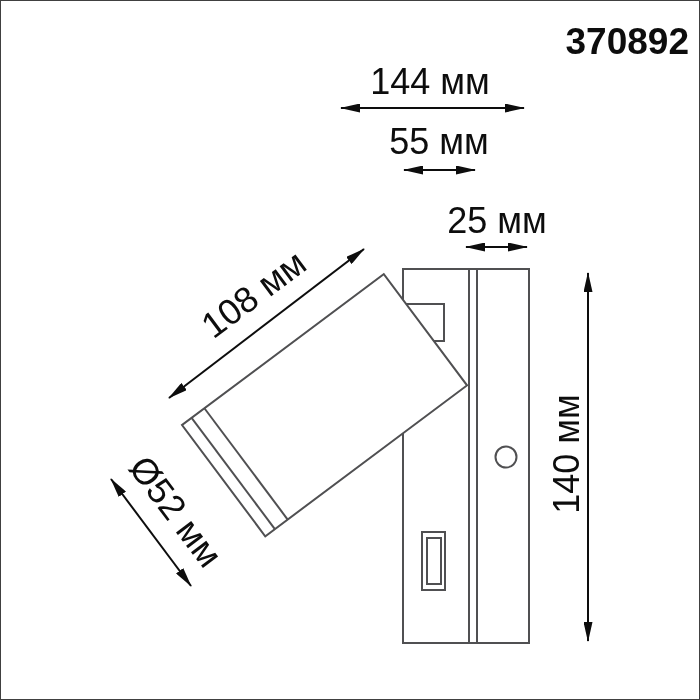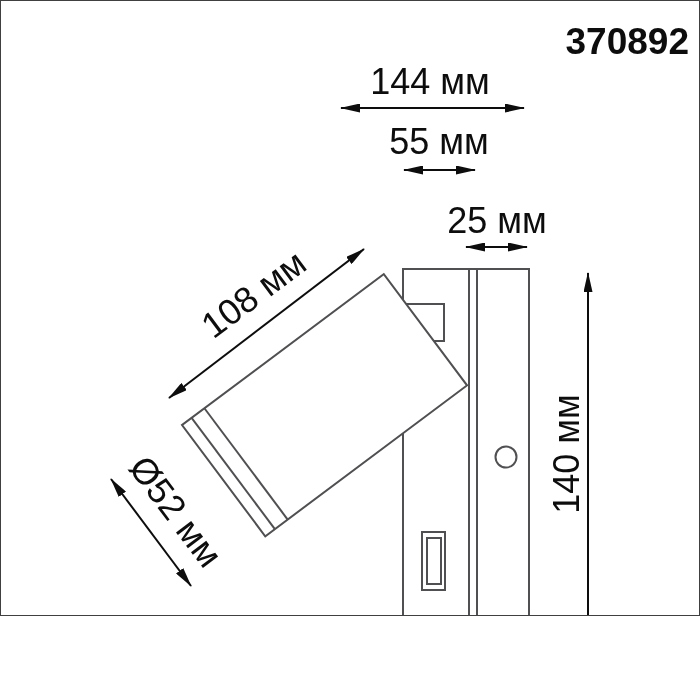--- a/index.html
+++ b/index.html
@@ -3,21 +3,21 @@
 <meta charset="utf-8">
 <style>
   html, body {
     margin: 0;
     padding: 0;
     background: #ffffff;
   }
   #stage {
     position: relative;
     width: 700px;
-    height: 616px;
+    height: 700px;
     box-sizing: border-box;
     border: 1px solid #404040;
     background: #ffffff;
     overflow: hidden;
   }
   svg { display: block; }
   .dim-text {
     font-family: "Liberation Sans", sans-serif;
     font-size: 36px;
     fill: #0d0d0d;

